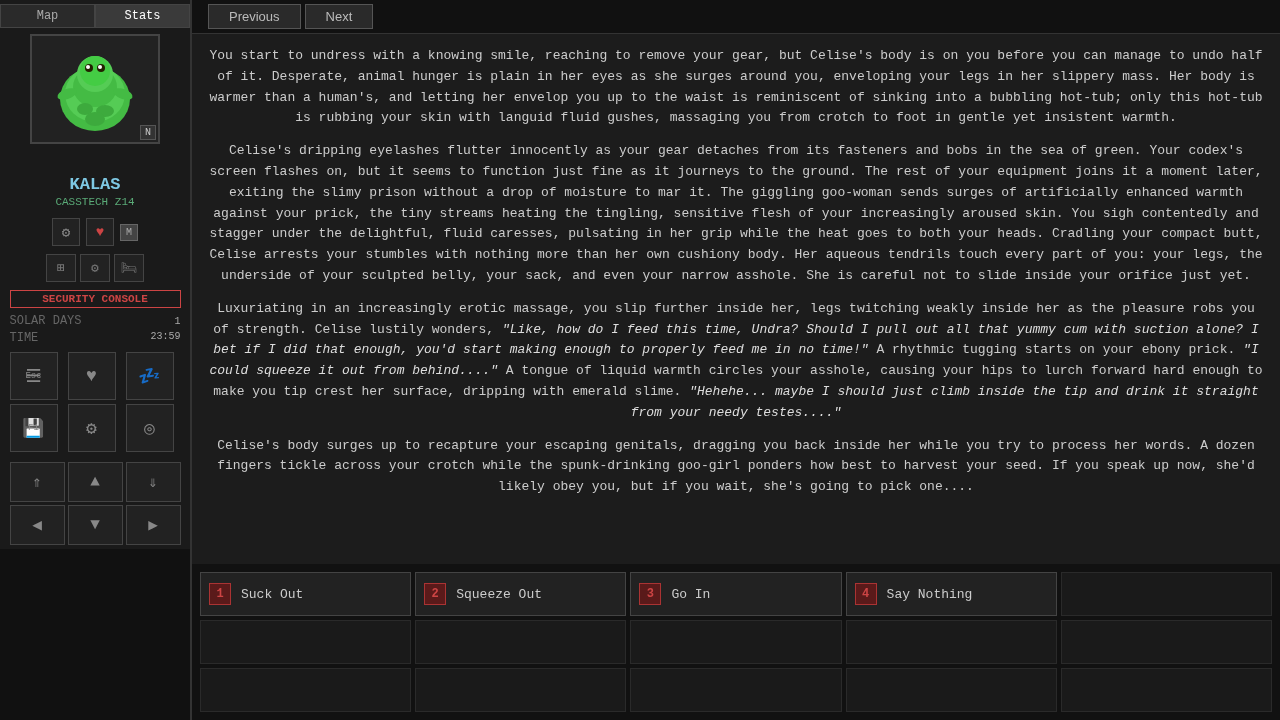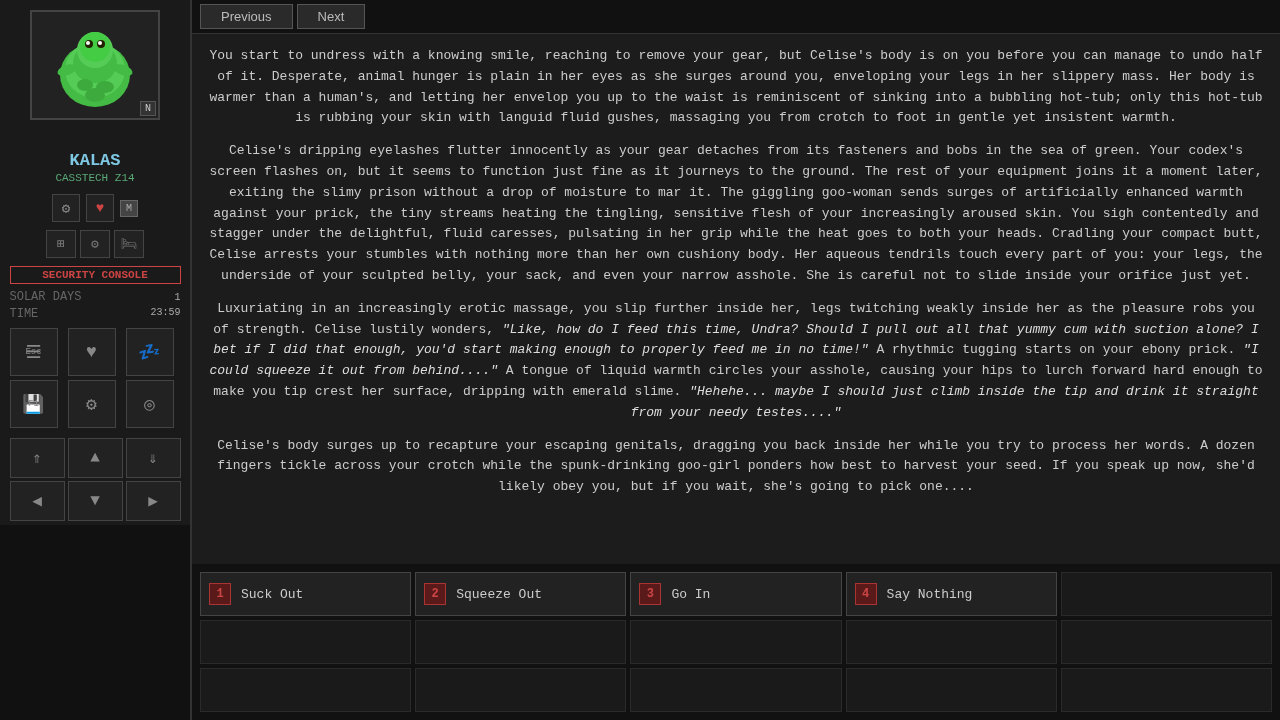--- a/index.html
+++ b/index.html
@@ -235,21 +235,21 @@
     #main {
       flex: 1;
       display: flex;
       flex-direction: column;
       background: #1c1c1c;
     }
 
     #top-nav {
       display: flex;
       align-items: center;
-      padding: 4px 8px;
+      padding: 4px 16px;
       background: #111;
       border-bottom: 1px solid #333;
       gap: 4px;
     }
 
     .prev-next-btn {
       background: #2a2a2a;
       border: 1px solid #555;
       color: #bbb;
       padding: 4px 20px;
@@ -323,20 +323,24 @@
     .char-svg {
       width: 100px;
       height: 100px;
     }
   </style>
 </head>
 <body>
 
 <div id="sidebar">
   <div id="sidebar-top">
+    <div id="nav-buttons">
+      <div class="nav-btn">Map</div>
+      <div class="nav-btn active">Stats</div>
+    </div>
 
     <div id="character-portrait">
 
       <svg class="char-svg" viewBox="0 0 100 100">
         <ellipse cx="50" cy="60" rx="35" ry="32" fill="#44bb44"></ellipse>
         <ellipse cx="50" cy="55" rx="30" ry="28" fill="#55cc55"></ellipse>
         <ellipse cx="50" cy="48" rx="22" ry="20" fill="#44bb44"></ellipse>
         <circle cx="50" cy="35" r="18" fill="#55cc55"></circle>
         <circle cx="50" cy="32" r="15" fill="#44cc44"></circle>
 

